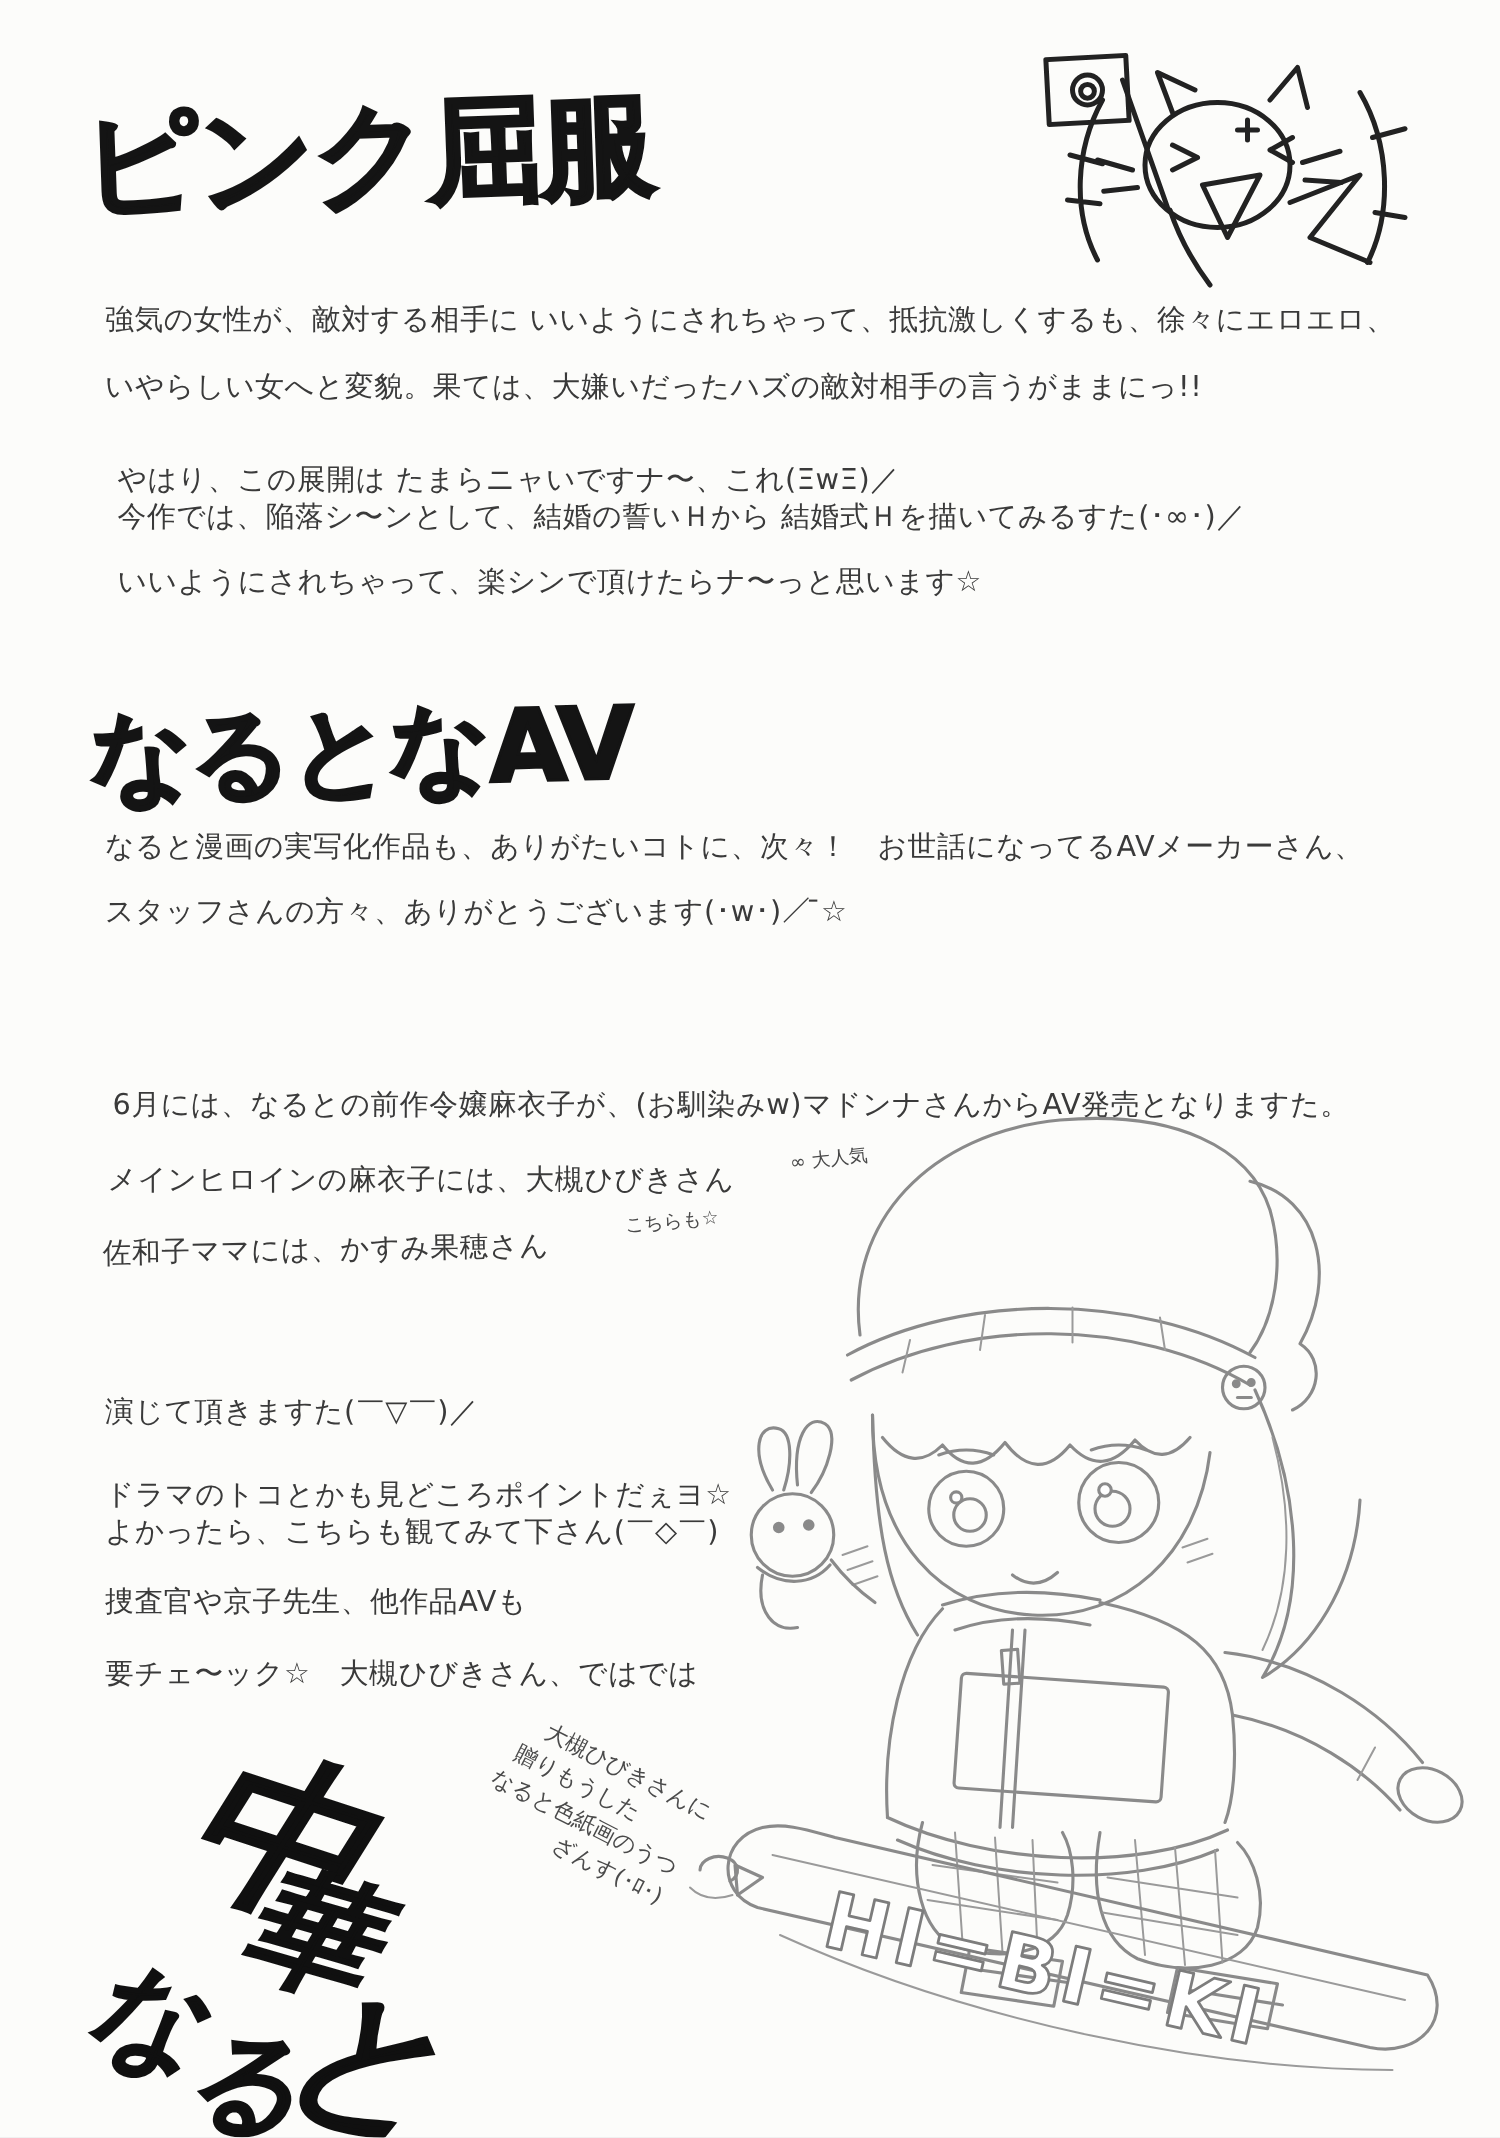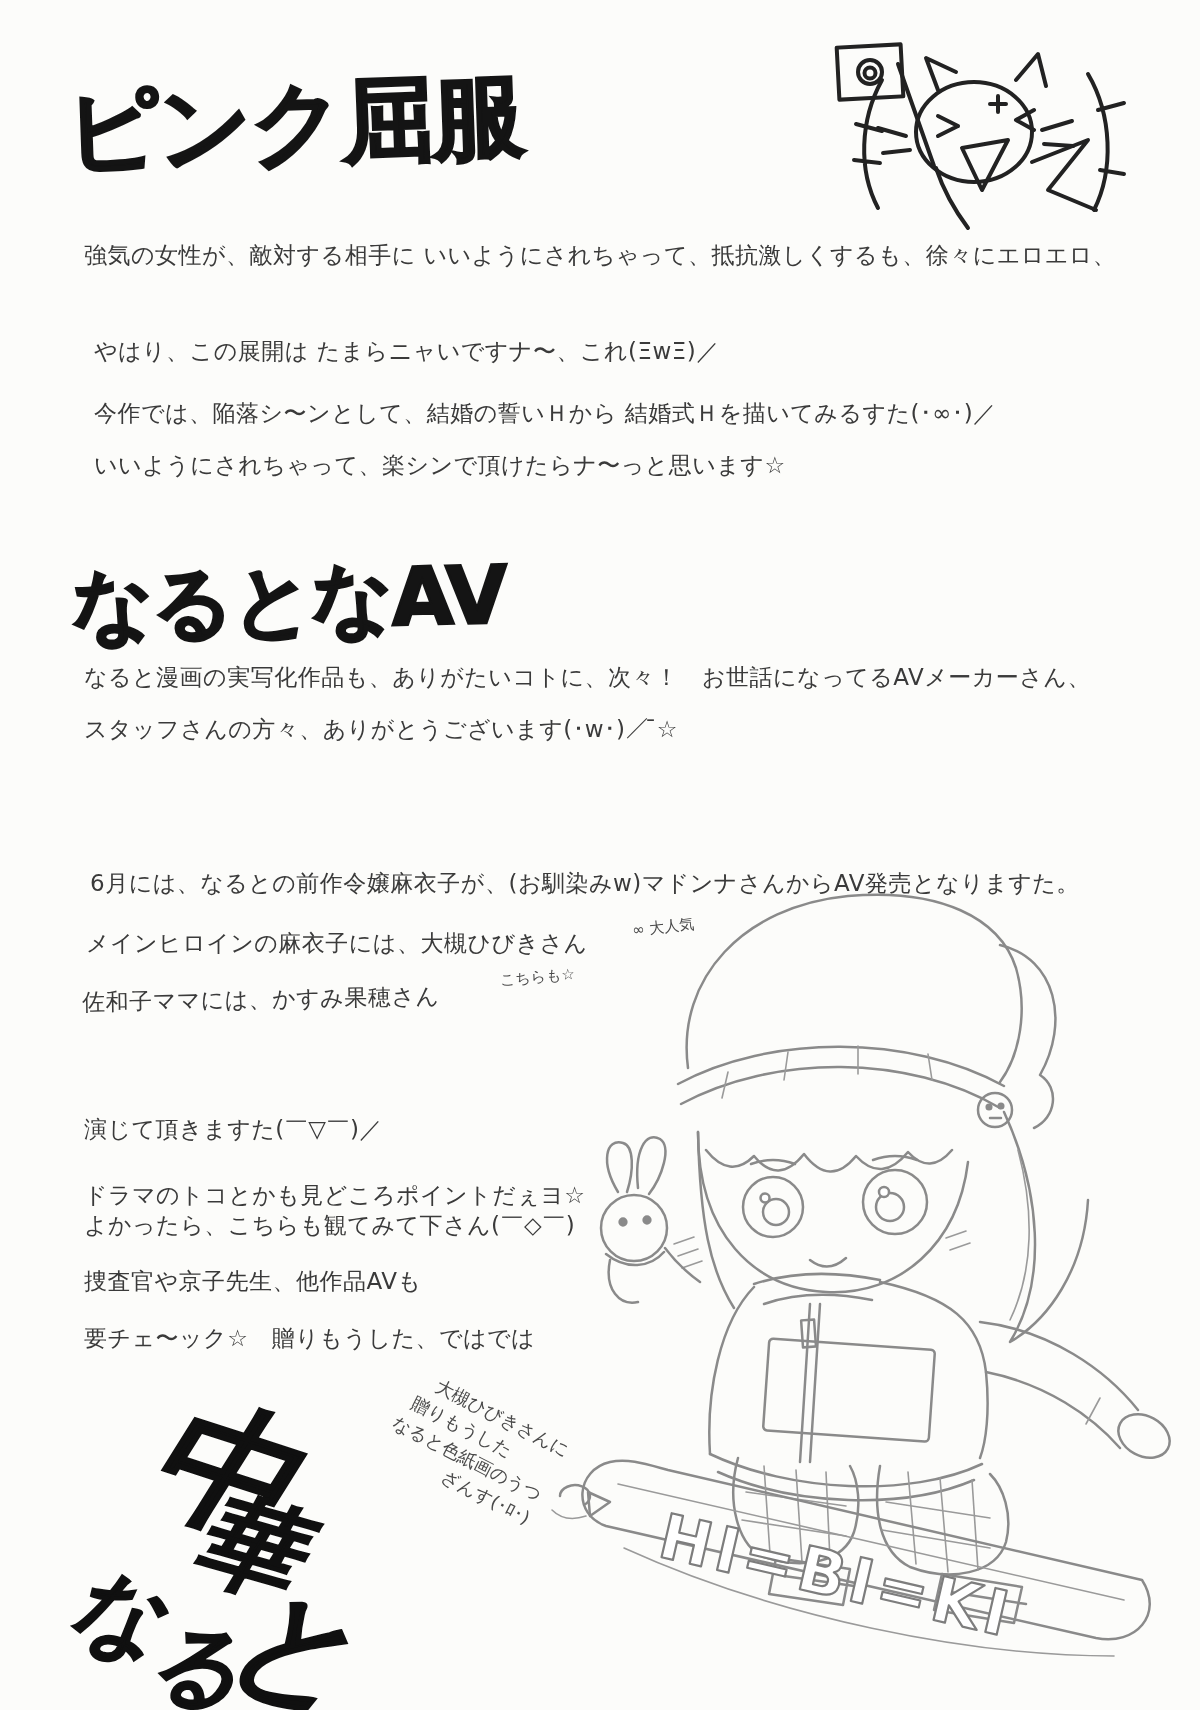--- a/index.html
+++ b/index.html
@@ -58,39 +58,40 @@
       <rect x="52" y="26" width="64" height="52" transform="rotate(-3 84 52)"></rect>
       <circle cx="84" cy="52" r="12"></circle>
       <circle cx="84" cy="53" r="5.5"></circle>
       <path d="M246,142 L302,120 L262,170 L310,190"></path>
       <path d="M96,60 C74,100 72,150 92,188 M70,104 l26,7 M68,140 l26,3"></path>
       <path d="M302,54 C326,95 328,150 308,190 M312,90 l26,-7 M314,150 l24,4"></path>
     </g>
   </svg>
 
   <div class="hand-line" style="left:84px;top:240px;">強気の女性が、敵対する相手に いいようにされちゃって、抵抗激しくするも、徐々にエロエロ、</div>
-  <div class="hand-line" style="left:94px;top:336px;">やはり、この展開は たまらニャいですナ〜、これ(ΞwΞ)／</div>
+  <div class="hand-line" style="left:84px;top:294px;">いやらしい女へと変貌。果ては、大嫌いだったハズの敵対相手の言うがままにっ!!</div>
+  <div class="hand-line" style="left:94px;top:368px;">やはり、この展開は たまらニャいですナ〜、これ(ΞwΞ)／</div>
   <div class="hand-line" style="left:94px;top:398px;">今作では、陥落シ〜ンとして、結婚の誓いＨから 結婚式Ｈを描いてみるすた(･∞･)／</div>
   <div class="hand-line" style="left:94px;top:450px;">いいようにされちゃって、楽シンで頂けたらナ〜っと思います☆</div>
 
   <div class="big-title" style="left:72px;top:548px;font-size:80px;transform:rotate(-1.5deg);">なるとなAV</div>
 
   <div class="hand-line" style="left:84px;top:714px;">スタッフさんの方々、ありがとうございます(･w･)／ ̄☆</div>
   <div class="hand-line" style="left:84px;top:662px;">なると漫画の実写化作品も、ありがたいコトに、次々！　お世話になってるAVメーカーさん、</div>
 
   <div class="hand-line" style="left:90px;top:868px;">6月には、なるとの前作令嬢麻衣子が、(お馴染みw)マドンナさんからAV発売となりますた。</div>
   <div class="hand-line" style="left:86px;top:928px;">メインヒロインの麻衣子には、大槻ひびきさん</div>
   <div class="annot" style="left:632px;top:918px;transform:rotate(-6deg);">∞ 大人気</div>
   <div class="hand-line" style="left:82px;top:984px;transform:rotate(-1deg);">佐和子ママには、かすみ果穂さん</div>
   <div class="annot" style="left:500px;top:968px;transform:rotate(-5deg);">こちらも☆</div>
   <div class="hand-line" style="left:84px;top:1094px;margin-top:20px;">演じて頂きますた(￣▽￣)／</div>
   <div class="hand-line" style="left:84px;top:1180px;">ドラマのトコとかも見どころポイントだぇヨ☆</div>
   <div class="hand-line" style="left:84px;top:1210px;">よかったら、こちらも観てみて下さん(￣◇￣)</div>
   <div class="hand-line" style="left:84px;top:1266px;">捜査官や京子先生、他作品AVも</div>
-  <div class="hand-line" style="left:84px;top:1323px;">要チェ〜ック☆　贈りもうした、ではでは</div>
+  <div class="hand-line" style="left:84px;top:1323px;">要チェ〜ック☆　大槻ひびきさん、ではでは</div>
 
   <svg width="648" height="860" viewBox="0 0 648 860" style="left:548px;top:850px;">
     <g class="pencil">
 
       <path d="M140,218 C128,128 196,56 300,46 C392,38 452,68 468,118 C480,160 472,205 452,232"></path>
       <path d="M452,95 C508,108 522,172 492,225 C512,238 508,268 486,278"></path>
       <path d="M130,234 C222,184 362,184 456,236 M133,254 C226,204 360,204 452,258"></path>
       <path class="pencil-thin" d="M180,222 l-6,26 M240,202 l-4,28 M310,196 l0,28 M380,204 l4,26"></path>
 
       <circle cx="447" cy="260" r="17"></circle>

